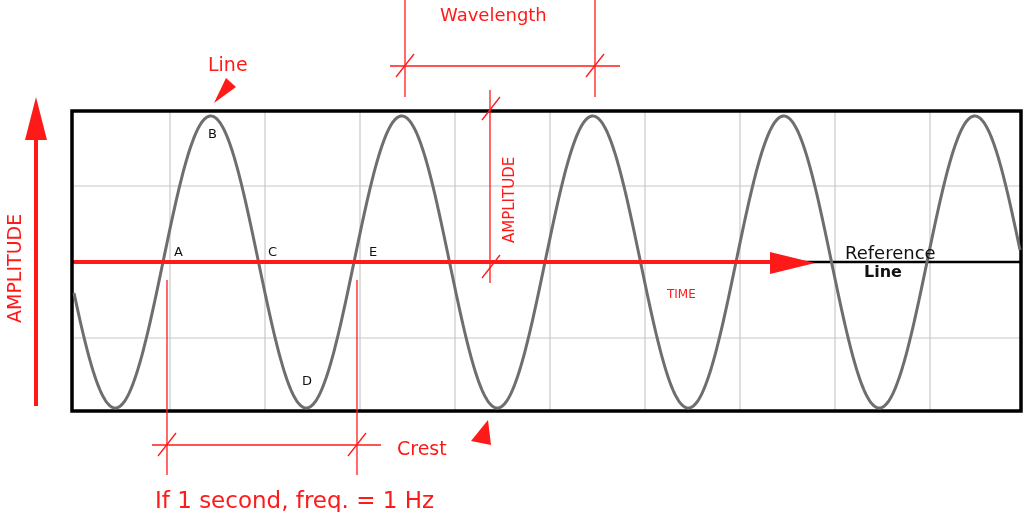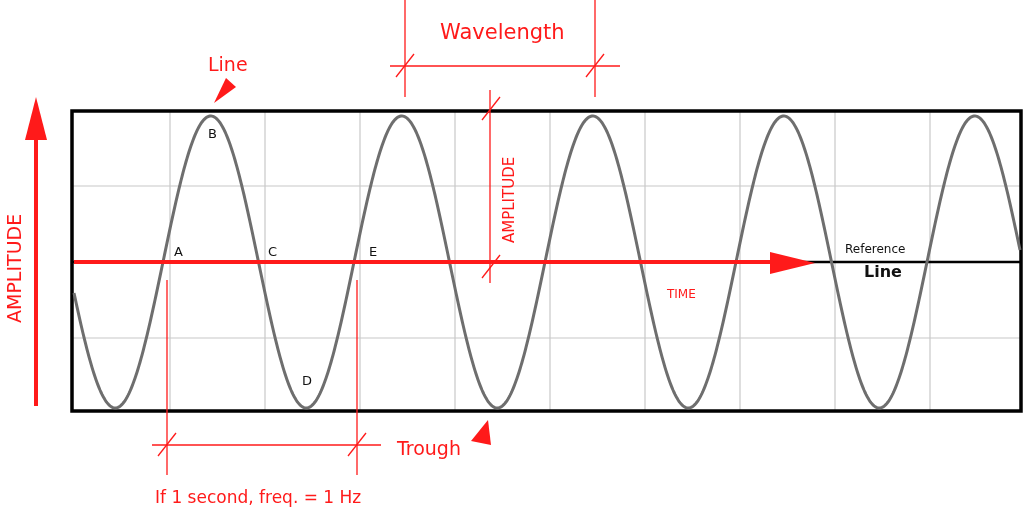--- a/index.html
+++ b/index.html
@@ -59,27 +59,27 @@
     <line x1="357" y1="280" x2="357" y2="475"></line>
     <line x1="152" y1="445" x2="381" y2="445"></line>
     <line x1="158" y1="456" x2="176" y2="433"></line>
     <line x1="348" y1="456" x2="366" y2="433"></line>
   </g>
 
   <polygon points="214,103 226,78 236,87" fill="#ff1a1a"></polygon>
   <polygon points="471,441 488,420 491,445" fill="#ff1a1a"></polygon>
 </svg>
 
-<div class="lbl" style="left:440px;top:20px;font-size:21px;">Wavelength</div>
+<div class="lbl" style="left:440px;top:4px;font-size:18px;">Wavelength</div>
 <div class="lbl" style="left:208px;top:53px;font-size:19px;">Line</div>
-<div class="lbl" style="left:397px;top:437px;font-size:19px;">Trough</div>
+<div class="lbl" style="left:397px;top:437px;font-size:19px;">Crest</div>
 <div class="lbl" style="left:667px;top:287px;font-size:12px;">TIME</div>
-<div class="lbl" style="left:155px;top:487px;font-size:17px;">If 1 second, freq. = 1 Hz</div>
+<div class="lbl" style="left:155px;top:487px;font-size:23px;">If 1 second, freq. = 1 Hz</div>
 <div class="lbl rot" style="left:3px;top:323px;font-size:19px;transform:rotate(-90deg);">AMPLITUDE</div>
 <div class="lbl rot" style="left:500px;top:243px;font-size:15px;transform:rotate(-90deg);">AMPLITUDE</div>
 
 <div class="blk" style="left:174px;top:244px;">A</div>
 <div class="blk" style="left:208px;top:126px;">B</div>
 <div class="blk" style="left:268px;top:244px;">C</div>
 <div class="blk" style="left:302px;top:373px;">D</div>
 <div class="blk" style="left:369px;top:244px;">E</div>
-<div class="blk" style="left:845px;top:242px;font-size:12px;">Reference</div>
+<div class="blk" style="left:845px;top:242px;font-size:18px;">Reference</div>
 <div class="blk" style="left:864px;top:262px;font-size:16px;font-weight:bold;">Line</div>
 
 </body></html>

